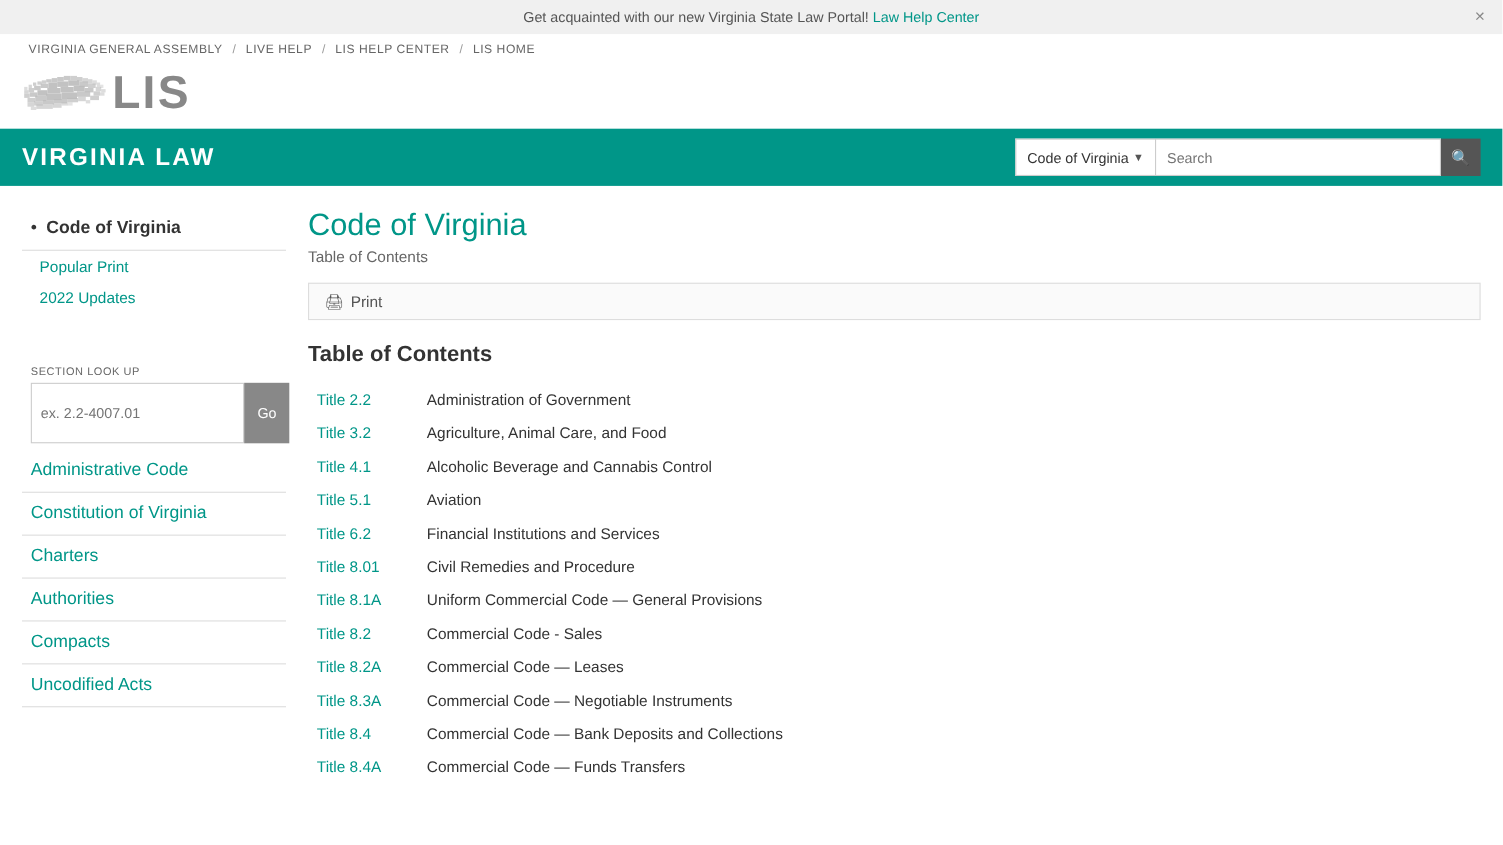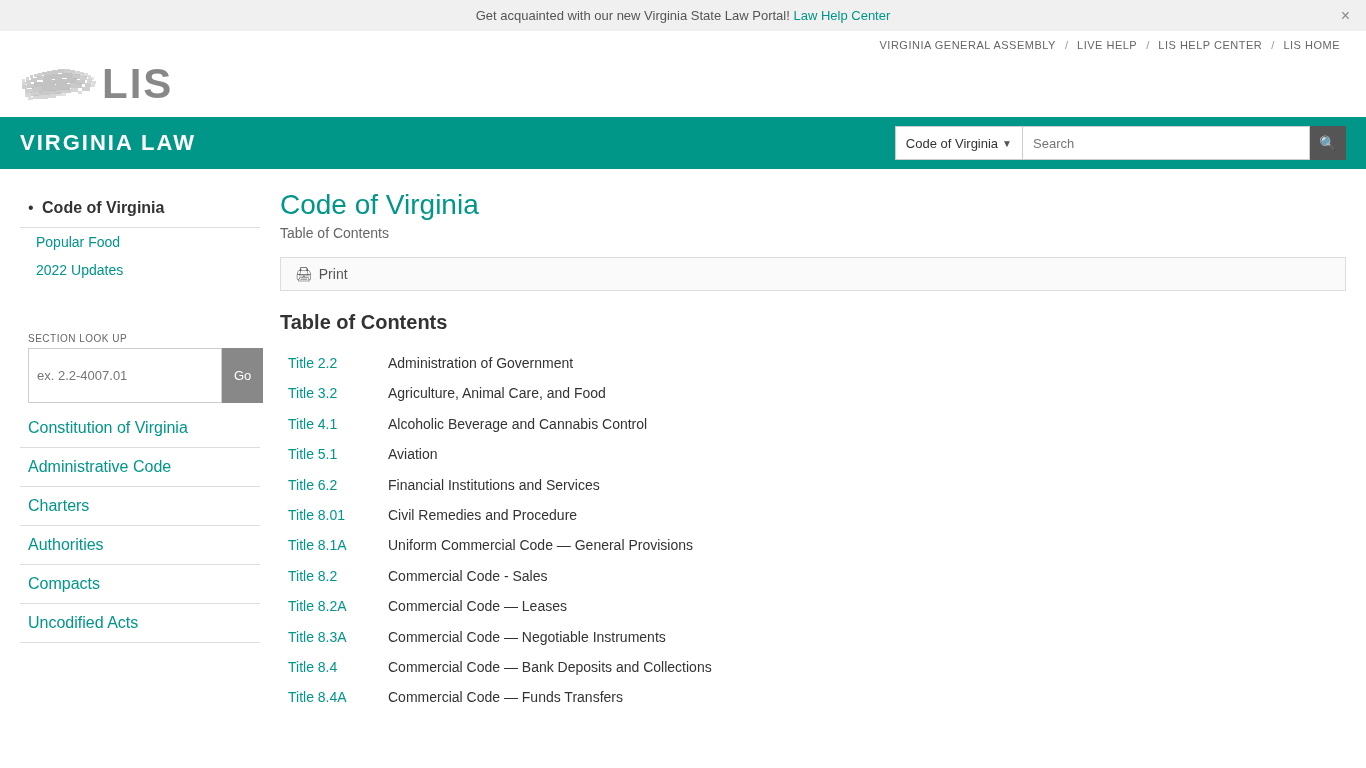--- a/index.html
+++ b/index.html
@@ -23,21 +23,20 @@
       cursor: pointer;
       font-size: 16px;
       color: #888;
       background: none;
       border: none;
     }
 
     
     .top-nav {
       display: flex;
-      justify-content: flex-end;
       align-items: center;
       padding: 8px 20px;
       font-size: 11px;
       color: #666;
       gap: 0;
     }
     .top-nav a {
       color: #666;
       text-decoration: none;
       padding: 0 6px;
@@ -104,21 +103,21 @@
       align-items: center;
       gap: 4px;
       white-space: nowrap;
     }
     .search-dropdown .caret { font-size: 10px; color: #555; }
     .search-input {
       border: 1px solid #ccc;
       padding: 6px 10px;
       font-size: 13px;
       height: 34px;
-      width: 288px;
+      width: 260px;
       outline: none;
     }
     .search-btn {
       background: #555;
       border: none;
       color: #fff;
       height: 34px;
       width: 36px;
       cursor: pointer;
       font-size: 14px;
@@ -362,39 +361,39 @@
 
 <div class="content-wrapper">
 
   <div class="sidebar">
 
     <div class="sidebar-item active">
       <a href="#">Code of Virginia</a>
     </div>
 
     <div class="sidebar-sub-item">
-      <a href="#">Popular Food</a>
+      <a href="#">Popular Print</a>
     </div>
     <div class="sidebar-sub-item">
       <a href="#">2022 Updates</a>
     </div>
 
     <div class="section-lookup">
       <label>SECTION LOOK UP</label>
       <div class="section-lookup-row">
         <input type="text" class="section-lookup-input" placeholder="ex. 2.2-4007.01" style="">
         <button class="section-lookup-btn">Go</button>
       </div>
     </div>
 
     <div class="sidebar-item">
+      <a href="#">Administrative Code</a>
+    </div>
+    <div class="sidebar-item">
       <a href="#">Constitution of Virginia</a>
-    </div>
-    <div class="sidebar-item">
-      <a href="#">Administrative Code</a>
     </div>
     <div class="sidebar-item">
       <a href="#">Charters</a>
     </div>
     <div class="sidebar-item">
       <a href="#">Authorities</a>
     </div>
     <div class="sidebar-item">
       <a href="#">Compacts</a>
     </div>

